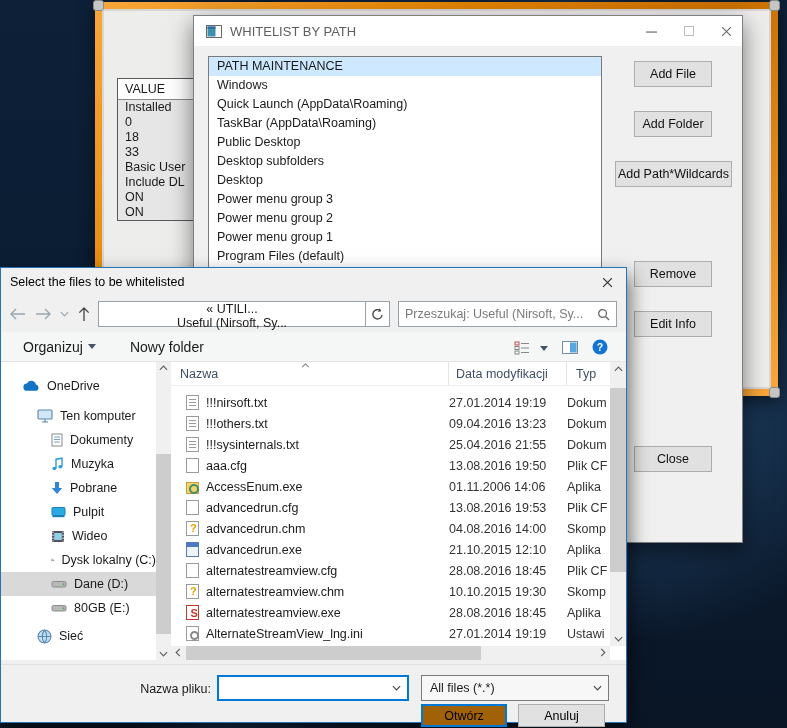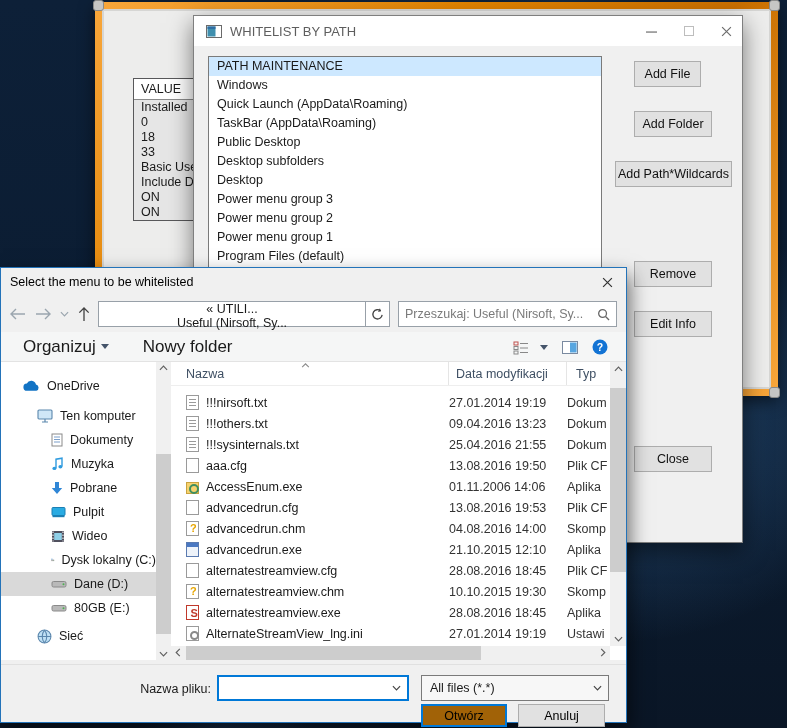--- a/index.html
+++ b/index.html
@@ -15,79 +15,79 @@
   svg.ic { display:inline-block; vertical-align:middle; }
 
   
   .main-window { position:absolute; left:95px; top:2px; width:683px; height:394px;
     background:linear-gradient(135deg,#f9a73b 0%, #e08200 35%, #c96f00 60%, #f9a73b 100%);
     border-radius:4px; padding:7px; box-shadow:0 5px 16px rgba(0,0,0,.55); }
   .main-inner { width:100%; height:100%; background:#ededec; border:2px solid #d6d6d4; }
   .grip { position:absolute; width:11px; height:11px; background:#c6c6c4; border:1px solid #8a8a88; border-radius:3px; }
   .grip.tl { left:-2px; top:-2px; } .grip.tr { right:-2px; top:-2px; } .grip.br { right:-2px; bottom:-2px; }
 
-  .value-table { position:absolute; left:133px; top:78px; width:78px; background:#e6e6e6;
+  .value-table { position:absolute; left:117px; top:78px; width:78px; background:#e6e6e6;
     border:1px solid #58585a; }
   .vt-header { height:21px; line-height:20px; background:#fff; border-bottom:1px solid #8a8a8a; padding-left:7px; font-size:12.5px; }
   .vt-row { height:15px; line-height:15px; padding-left:7px; font-size:12.5px; white-space:nowrap; overflow:hidden; }
 
   
   .wl-dialog { position:absolute; left:193px; top:15px; width:550px; height:528px;
     background:#f0f0f0; border:1px solid #7f7f7f; box-shadow:0 8px 22px rgba(0,0,0,.5); }
   .wl-titlebar { position:relative; height:30px; background:#fff; display:flex; align-items:center; padding-left:12px; }
   .wl-title { margin-left:8px; color:#5e5e5e; font-size:13px; }
   .wl-controls { position:absolute; top:0; right:10px; height:30px; display:flex; align-items:center; gap:27px; color:#6e6e6e; }
   .wl-controls .dim { color:#bdbdbd; }
   .wl-list { position:absolute; left:14px; top:40px; width:394px; height:478px; background:#fff; border:1px solid #7a7a7a; overflow:hidden; }
   .wl-item { height:19px; line-height:19px; padding-left:8px; font-size:12.5px; white-space:nowrap; }
   .wl-item.selected { background:#cde8ff; }
   .wl-btn { position:absolute; height:26px; background:#e1e1e1; border:1px solid #adadad; font-size:12.5px;
     font-family:inherit; color:#111; }
-  .b-addfile { left:440px; top:45px;  width:67px; }
+  .b-addfile { left:440px; top:45px;  width:78px; }
   .b-addfolder { left:440px; top:95px; width:78px; }
   .b-wild { left:421px; top:145px; width:117px; }
   .b-remove { left:440px; top:245px; width:78px; }
   .b-edit { left:440px; top:295px; width:78px; }
   .b-close { left:440px; top:430px; width:78px; }
 
   
   .file-dialog { position:absolute; left:0; top:267px; width:627px; height:456px;
     background:#f0f0f0; border:1px solid #2373b9; box-shadow:3px 8px 18px rgba(0,0,0,.55); }
   .fd-titlebar { position:relative; height:28px; display:flex; align-items:center; padding-left:9px; font-size:12.5px; color:#000; }
   .fd-close { position:absolute; right:4px; top:0; width:30px; height:28px; display:flex; align-items:center; justify-content:center; color:#333; background:none; border:none; }
   .fd-navrow { height:36px; display:flex; align-items:center; padding:0 9px; }
   .nav-arrows { display:flex; align-items:center; gap:9px; margin-right:8px; }
   .addr-box { width:268px; height:26px; background:#fff; border:1px solid #98a0a8; display:flex; align-items:center; padding:0 4px;flex-direction:column; }
   .addr-seg { font-size:12.5px; color:#1a1a1a; white-space:nowrap; margin:0 3px; }
   .addr-chev { margin-left:auto; color:#555; }
   .refresh-box { width:24px; height:26px; background:#fff; border:1px solid #98a0a8; border-left:none; display:flex; align-items:center; justify-content:center; color:#444; }
   .search-box { margin-left:8px; flex:1; height:26px; background:#fff; border:1px solid #98a0a8; display:flex; align-items:center; padding:0 6px; }
   .search-box input { flex:1; border:none; outline:none; font-family:inherit; font-size:12.5px; color:#333; background:transparent; }
   .search-box input::placeholder { color:#7a7a7a; opacity:1; }
-  .fd-cmdbar { position:relative; height:30px; display:flex; align-items:center; padding-left:22px; background:#f5f6f6; border-bottom:1px solid #e3e3e3; font-size:17px; }
+  .fd-cmdbar { position:relative; height:30px; display:flex; align-items:center; padding-left:22px; background:#f5f6f6; border-bottom:1px solid #e3e3e3; font-size:14px; }
   .cmd-item { display:flex; align-items:center; gap:5px; color:#1a1a1a; }
   .cmd-new { margin-left:34px; }
   .cmd-right { position:absolute; right:18px; top:0; height:30px; display:flex; align-items:center; gap:14px; }
 
   .fd-body { position:absolute; left:0; top:94px; right:0; bottom:62px; background:#fff; overflow:hidden; }
   .nav-pane { position:absolute; left:0; top:0; bottom:0; width:170px; background:#fff; }
   .np-scroll { position:absolute; right:0; top:0; bottom:0; width:15px; background:#f0f0f0; color:#606060; }
   .np-scroll .up { position:absolute; top:3px; left:3px; } .np-scroll .dn { position:absolute; bottom:3px; left:3px; }
   .np-thumb { position:absolute; left:0; width:15px; top:92px; height:180px; background:#cdcdcd; }
   .np-items { position:absolute; left:0; top:12px; right:15px; }
   .np-item { position:relative; height:24px; display:flex; align-items:center; font-size:12.5px; white-space:nowrap; }
   .np-item.root { padding-left:22px; } .np-item.root .si { margin-right:7px; }
   .np-item.mid { padding-left:36px; } .np-item.mid .si { margin-right:7px; }
   .np-item.child { padding-left:50px; } .np-item.child .si { margin-right:7px; }
   .np-item.gap6 { margin-top:6px; } .np-item.gap4 { margin-top:4px; }
   .np-item.selected { background:#d9d9d9; }
 
   .file-pane { position:absolute; left:170px; top:0; right:0; bottom:0; }
   .fp-header { display:flex; height:24px; align-items:center; color:#3e4f63; font-size:12.5px; border-bottom:1px solid #eee; position:relative; }
-  .fh-name { width:278px; padding-left:15px; border-right:1px solid #e5e5e5; align-self:stretch; display:flex; align-items:center; }
+  .fh-name { width:278px; padding-left:9px; border-right:1px solid #e5e5e5; align-self:stretch; display:flex; align-items:center; }
   .fh-date { width:118px; padding-left:7px; border-right:1px solid #e5e5e5; align-self:stretch; display:flex; align-items:center; }
   .fh-typ  { flex:1; padding-left:9px; }
   .sort-chev { position:absolute; left:130px; top:1px; color:#8a8a8a; }
   .fp-rows { position:absolute; left:0; top:24px; right:16px; bottom:14px; padding-top:6px; overflow:hidden; }
   .frow { display:flex; align-items:center; height:21px; padding-left:15px; }
   .ficon { width:13px; height:15px; position:relative; display:inline-block; flex:0 0 13px; margin-right:7px; }
   .fname { width:243px; font-size:12.5px; white-space:nowrap; overflow:hidden; }
   .fdate { width:118px; font-size:12.5px; color:#333; white-space:nowrap; }
   .ftype { flex:1; font-size:12.5px; color:#333; white-space:nowrap; overflow:hidden; }
   .fp-vscroll { position:absolute; right:0; top:0; bottom:14px; width:16px; background:#f0f0f0; color:#606060; }
@@ -298,21 +298,21 @@
     <button class="wl-btn b-addfile">Add File</button>
     <button class="wl-btn b-addfolder">Add Folder</button>
     <button class="wl-btn b-wild">Add Path*Wildcards</button>
     <button class="wl-btn b-remove">Remove</button>
     <button class="wl-btn b-edit">Edit Info</button>
     <button class="wl-btn b-close">Close</button>
   </div>
 
   <div class="file-dialog">
     <div class="fd-titlebar">
-      <span>Select the menu to be whitelisted</span>
+      <span>Select the files to be whitelisted</span>
       <button class="fd-close">
         <svg class="ic" width="11" height="11">
             <use href="#i-close"></use>
           </svg>
       </button>
     </div>
 
     <div class="fd-navrow">
       <span class="nav-arrows">
         <svg class="ic" width="16" height="12" style="color:#9aa5ae">

